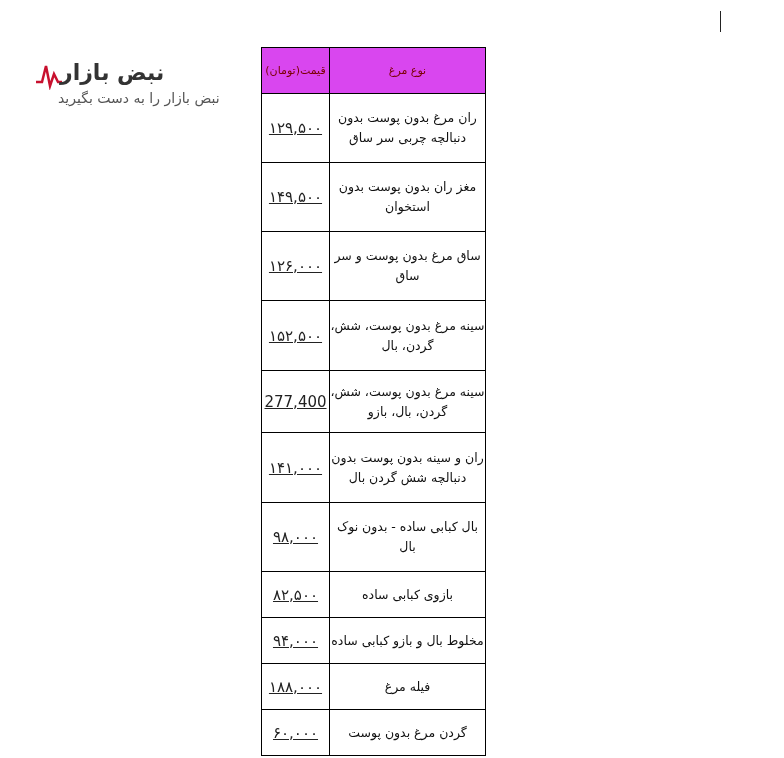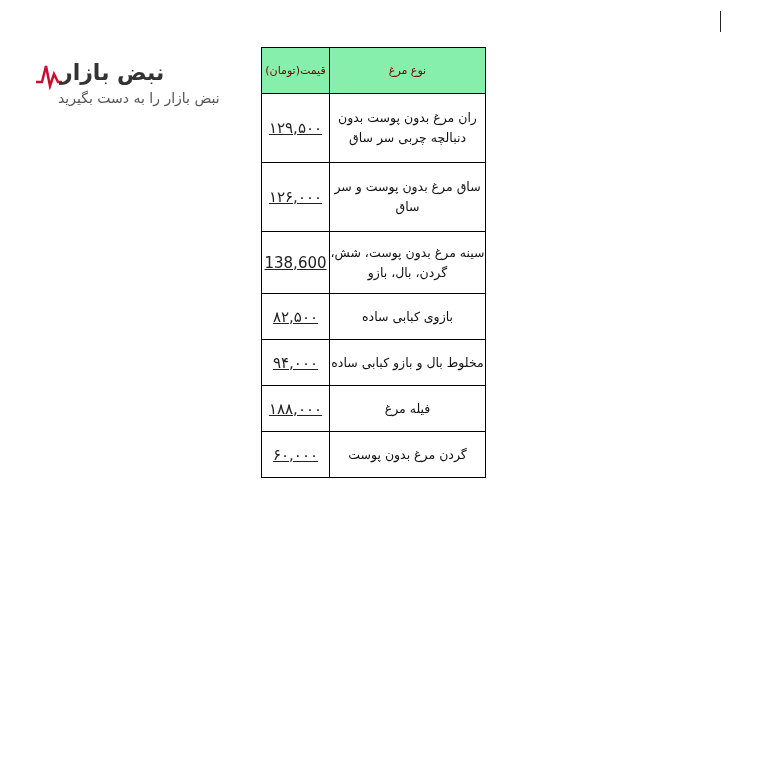--- a/index.html
+++ b/index.html
@@ -4,21 +4,21 @@
 <style>
   html, body { margin:0; padding:0; }
   body { width:784px; height:758px; background:#ffffff; position:relative; overflow:hidden; font-family:"DejaVu Sans", sans-serif; }
   .logo { position:absolute; left:36px; top:22px; width:110px; height:44px;margin-top:38px; }
   .logo-text { position:absolute; left:24px; top:0px; font-size:22px; font-weight:bold; color:#333; direction:rtl; white-space:nowrap; letter-spacing:-1px; }
   .logo-sub { position:absolute; left:22px; top:30px; font-size:14px; color:#555; direction:rtl; white-space:nowrap; }
   .logo svg { position:absolute; left:0; top:2px; }
   .vline { position:absolute; left:720px; top:11px; width:1px; height:21px; background:#222; }
   table.price { position:absolute; left:261px; top:47px; border-collapse:collapse; direction:rtl; }
   table.price td, table.price th { border:1px solid #000; padding:0; text-align:center; vertical-align:middle; }
-  table.price th { background:#86efac; color:#7a0000; font-weight:normal; font-size:11px; height:45px; }
+  table.price th { background:#d946ef; color:#7a0000; font-weight:normal; font-size:11px; height:45px; }
   .col-type { width:155px; }
   .col-price { width:67px; }
   td.type { font-size:12.5px; line-height:20px; color:#111; vertical-align:top; padding-top:5px; }
   td.price-cell { font-size:15px; color:#222; direction:ltr;text-decoration:underline; }
   th.type-head { vertical-align:top; padding-top:8px; }
   th.price-head { vertical-align:top; padding-top:8px; font-weight:bold; }
 </style>
 </head>
 <body>
 
@@ -38,26 +38,42 @@
       <th class="col-type type-head">نوع مرغ</th>
       <th class="col-price price-head">قیمت(تومان)</th>
     </tr>
   </thead>
   <tbody>
     <tr style="height:69px;">
       <td class="type">ران مرغ بدون پوست بدون دنبالچه چربی سر ساق</td>
       <td class="price-cell">۱۲۹,۵۰۰</td>
     </tr>
     <tr style="height:69px;">
+      <td class="type">مغز ران بدون پوست بدون استخوان</td>
+      <td class="price-cell">۱۴۹,۵۰۰</td>
+    </tr>
+    <tr style="height:69px;">
       <td class="type">ساق مرغ بدون پوست و سر ساق</td>
       <td class="price-cell">۱۲۶,۰۰۰</td>
     </tr>
+    <tr style="height:70px;">
+      <td class="type">سینه مرغ بدون پوست، شش، گردن، بال</td>
+      <td class="price-cell">۱۵۲,۵۰۰</td>
+    </tr>
     <tr style="height:62px;">
       <td class="type">سینه مرغ بدون پوست، شش، گردن، بال، بازو</td>
-      <td class="price-cell">138,600</td>
+      <td class="price-cell">277,400</td>
+    </tr>
+    <tr style="height:70px;">
+      <td class="type">ران و سینه بدون پوست بدون دنبالچه شش گردن بال</td>
+      <td class="price-cell">۱۴۱,۰۰۰</td>
+    </tr>
+    <tr style="height:69px;">
+      <td class="type">بال کبابی ساده - بدون نوک بال</td>
+      <td class="price-cell">۹۸,۰۰۰</td>
     </tr>
     <tr style="height:46px;">
       <td class="type">بازوی کبابی ساده</td>
       <td class="price-cell">۸۲,۵۰۰</td>
     </tr>
     <tr style="height:46px;">
       <td class="type">مخلوط بال و بازو کبابی ساده</td>
       <td class="price-cell">۹۴,۰۰۰</td>
     </tr>
     <tr style="height:46px;">

